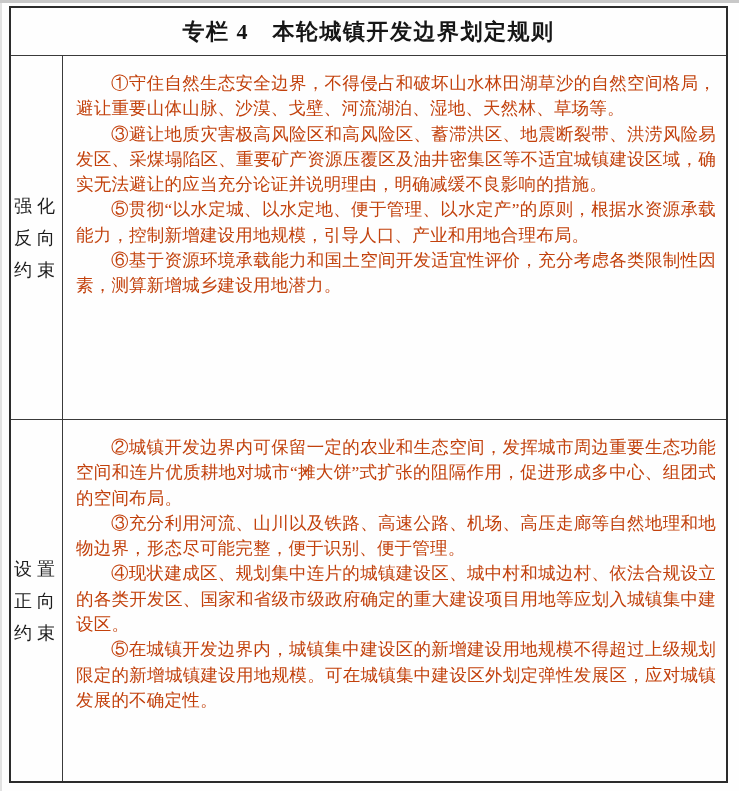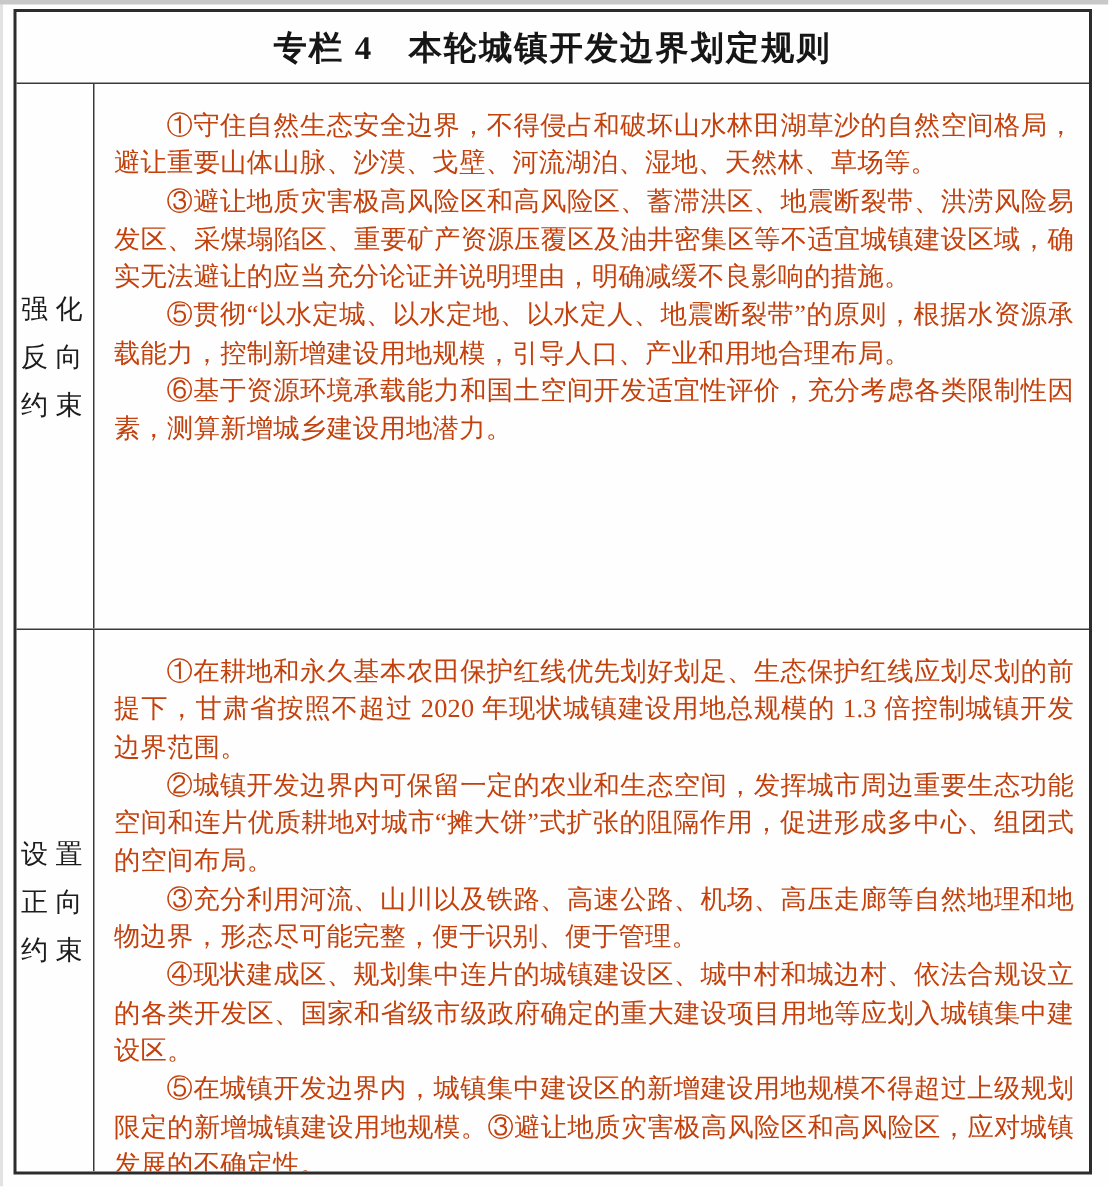--- a/index.html
+++ b/index.html
@@ -88,34 +88,33 @@
 
     <div class="row row-1">
       <div class="label-cell">
         <div class="label-line">强化</div>
         <div class="label-line">反向</div>
         <div class="label-line">约束</div>
       </div>
       <div class="content-cell">
         <p class="rule-item">①守住自然生态安全边界，不得侵占和破坏山水林田湖草沙的自然空间格局，避让重要山体山脉、沙漠、戈壁、河流湖泊、湿地、天然林、草场等。</p>
         <p class="rule-item">③避让地质灾害极高风险区和高风险区、蓄滞洪区、地震断裂带、洪涝风险易发区、采煤塌陷区、重要矿产资源压覆区及油井密集区等不适宜城镇建设区域，确实无法避让的应当充分论证并说明理由，明确减缓不良影响的措施。</p>
-        <p class="rule-item">⑤贯彻“以水定城、以水定地、以水定人、地震断裂带”的原则，根据水资源承载能力，控制新增建设用地规模，引导人口、产业和用地合理布局。</p>
+        <p class="rule-item">⑤贯彻“以水定城、以水定地、便于管理、以水定产”的原则，根据水资源承载能力，控制新增建设用地规模，引导人口、产业和用地合理布局。</p>
         <p class="rule-item">⑥基于资源环境承载能力和国土空间开发适宜性评价，充分考虑各类限制性因素，测算新增城乡建设用地潜力。</p>
       </div>
     </div>
 
     <div class="row row-2">
       <div class="label-cell">
         <div class="label-line">设置</div>
         <div class="label-line">正向</div>
         <div class="label-line">约束</div>
       </div>
       <div class="content-cell">
-        <p class="rule-item">①在耕地和永久基本农田保护红线优先划好划足、生态保护红线应划尽划的前提下，甘肃省按照不超过 2020 年现状城镇建设用地总规模的 1.3 倍控制城镇开发边界范围。</p>
         <p class="rule-item">②城镇开发边界内可保留一定的农业和生态空间，发挥城市周边重要生态功能空间和连片优质耕地对城市“摊大饼”式扩张的阻隔作用，促进形成多中心、组团式的空间布局。</p>
         <p class="rule-item">③充分利用河流、山川以及铁路、高速公路、机场、高压走廊等自然地理和地物边界，形态尽可能完整，便于识别、便于管理。</p>
         <p class="rule-item">④现状建成区、规划集中连片的城镇建设区、城中村和城边村、依法合规设立的各类开发区、国家和省级市级政府确定的重大建设项目用地等应划入城镇集中建设区。</p>
-        <p class="rule-item">⑤在城镇开发边界内，城镇集中建设区的新增建设用地规模不得超过上级规划限定的新增城镇建设用地规模。③避让地质灾害极高风险区和高风险区，应对城镇发展的不确定性。</p>
+        <p class="rule-item">⑤在城镇开发边界内，城镇集中建设区的新增建设用地规模不得超过上级规划限定的新增城镇建设用地规模。可在城镇集中建设区外划定弹性发展区，应对城镇发展的不确定性。</p>
       </div>
     </div>
 
   </div>
 </div>
 
 </body></html>

